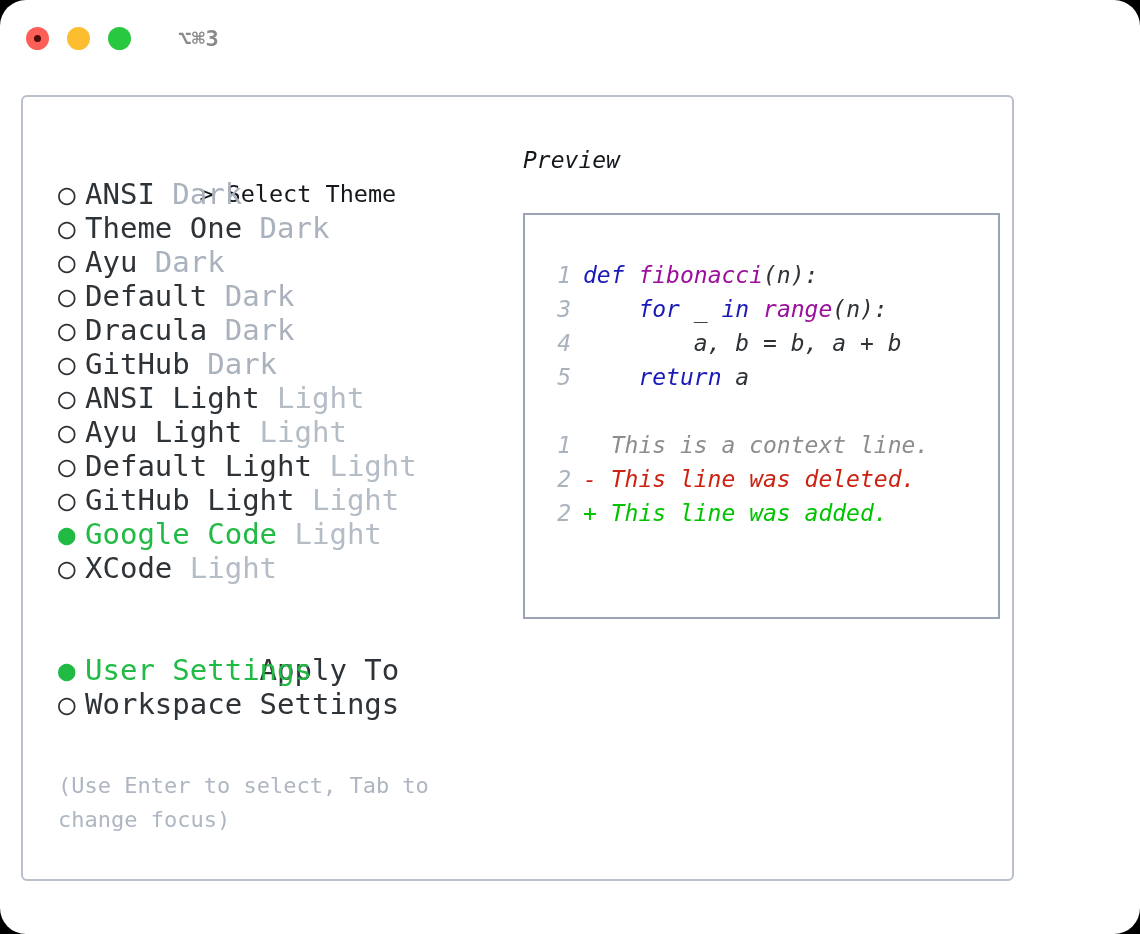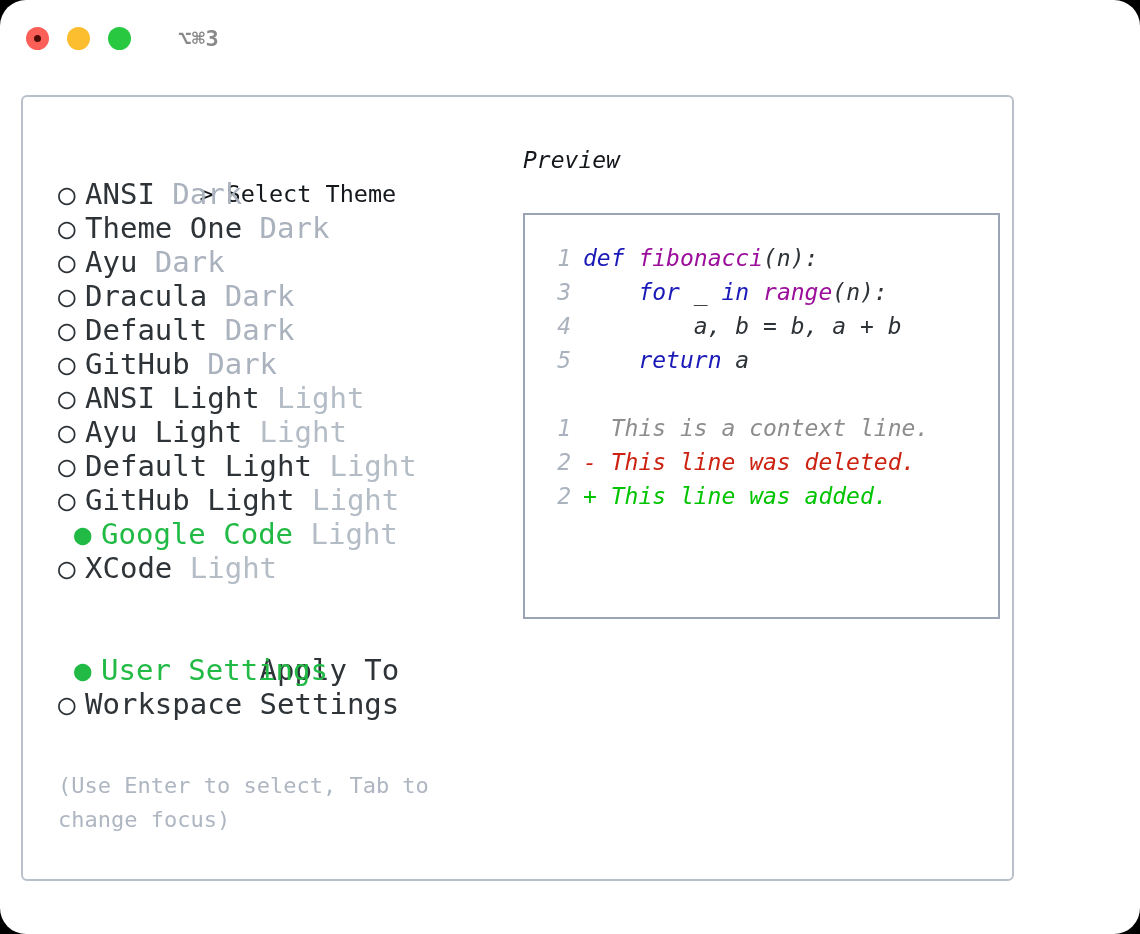--- a/index.html
+++ b/index.html
@@ -82,21 +82,21 @@
     width: 27px;
     white-space: pre;
   }
 
   .header-row {
     font-weight: normal;
     color: #14181c;
     font-size: 23.5px;
   }
 
-  .row.selected { color: #21ba45; margin-left: 16px; }
+  .row.selected { color: #21ba45; }
   .row.selected .marker { color: #21ba45; }
 
   .variant { color: #aab2be; }
   .variant-light { color: #b4bcc6; }
 
   .spacer-row { height: 34px; }
 
   .hint {
     margin-top: 48px;
     font-size: 22px;
@@ -120,21 +120,21 @@
     height: 34px;
     white-space: pre;
   }
 
   .preview-box {
     margin-top: 36px;
     width: 477px;
     height: 406px;
     border: 2px solid #9aa4b4;
     background: #ffffff;
-    padding: 26px 0 0 16px;
+    padding: 43px 0 0 16px;
   }
 
   .code-line {
     font-size: 23px;
     line-height: 34px;
     height: 34px;
     white-space: pre;
     color: #2e3338;
   }
   .ln {
@@ -176,22 +176,22 @@
       <div class="left-col">
 
         <div class="row header-row">
           <span class="marker">&gt;</span><span>Select Theme</span>
         </div>
 
         <div id="theme-list">
             <div class="row"><span class="marker">○ </span><span>ANSI </span><span class="variant">Dark</span></div>
             <div class="row"><span class="marker">○ </span><span>Theme One </span><span class="variant">Dark</span></div>
             <div class="row"><span class="marker">○ </span><span>Ayu </span><span class="variant">Dark</span></div>
+            <div class="row"><span class="marker">○ </span><span>Default </span><span class="variant">Dark</span></div>
             <div class="row"><span class="marker">○ </span><span>Dracula </span><span class="variant">Dark</span></div>
-            <div class="row"><span class="marker">○ </span><span>Default </span><span class="variant">Dark</span></div>
             <div class="row"><span class="marker">○ </span><span>GitHub </span><span class="variant">Dark</span></div>
             <div class="row"><span class="marker">○ </span><span>ANSI Light </span><span class="variant-light">Light</span></div>
             <div class="row"><span class="marker">○ </span><span>Ayu Light </span><span class="variant-light">Light</span></div>
             <div class="row"><span class="marker">○ </span><span>Default Light </span><span class="variant-light">Light</span></div>
             <div class="row"><span class="marker">○ </span><span>GitHub Light </span><span class="variant-light">Light</span></div>
             <div class="row selected"><span class="marker">● </span><span>Google Code </span><span class="variant-light">Light</span></div>
             <div class="row"><span class="marker">○ </span><span>XCode </span><span class="variant-light">Light</span></div>
           </div>
 
         <div class="spacer-row"></div>

